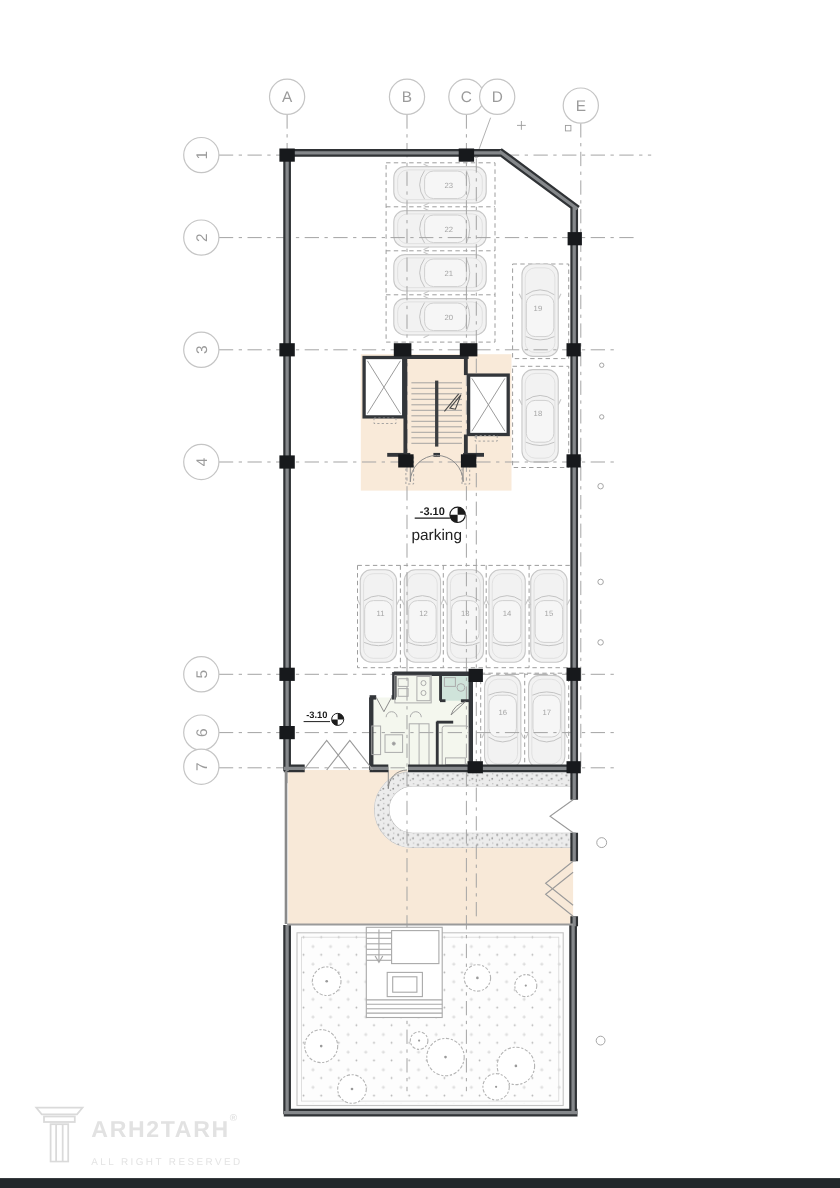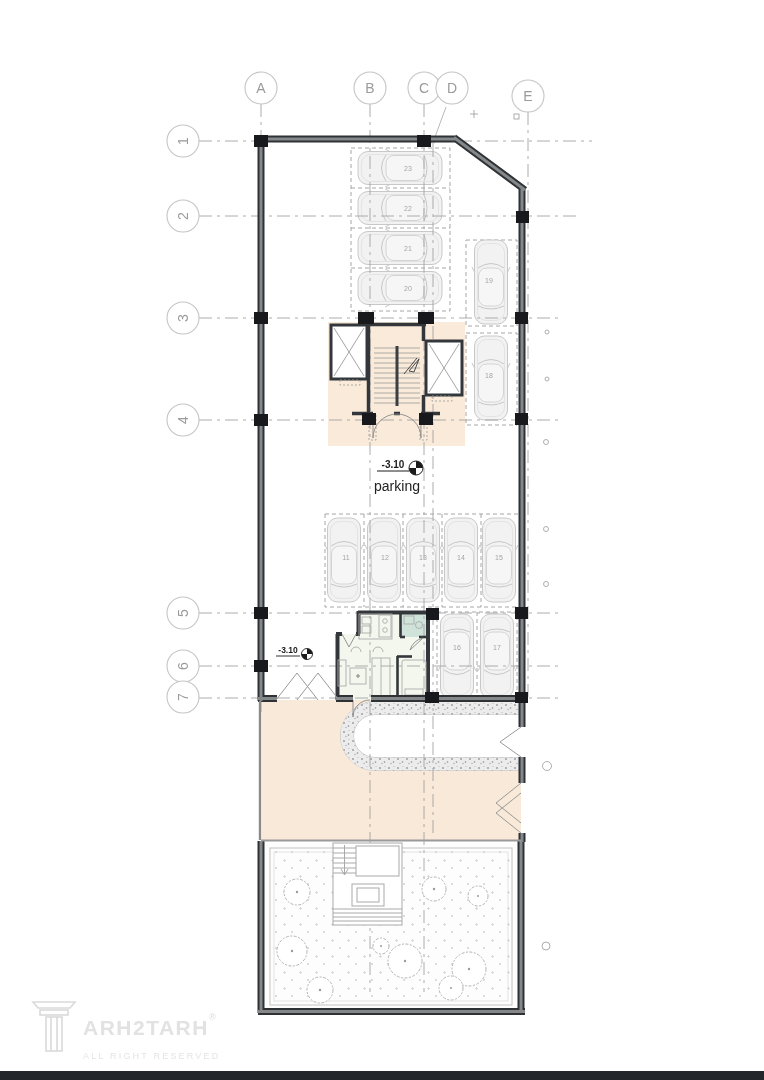--- a/index.html
+++ b/index.html
@@ -1,20 +1,20 @@
 <!DOCTYPE html>
 <html><head>
 <meta charset="utf-8">
 <style>
   html,body{margin:0;padding:0}
   body{width:764px;height:1080px;background:#ffffff;position:relative;overflow:hidden;
        font-family:"Liberation Sans",sans-serif}
   .sheet{position:absolute;left:0;top:0;width:764px;height:1080px}
   svg text{font-family:"Liberation Sans",sans-serif}
-  .logo{position:absolute;left:30px;top:1000px;display:flex;align-items:flex-start;color:#e2e2e2}
+  .logo{position:absolute;left:30px;top:1000px;display:flex;align-items:center;color:#e2e2e2}
   .logo-text{margin-left:5px;padding-top:17px}
   .brand{font-size:21px;font-weight:bold;letter-spacing:1.5px;line-height:1;color:#e2e2e2;white-space:nowrap}
   .brand sup{font-size:9px;position:relative;top:-7px;letter-spacing:0}
   .tagline{font-size:9px;letter-spacing:2.2px;color:#e4e4e4;margin-top:13px;white-space:nowrap}
   .footer-bar{position:absolute;left:0;bottom:0;width:764px;height:9px;background:#23272b}
 </style>
 </head>
 <body>
 
 <div class="sheet">

